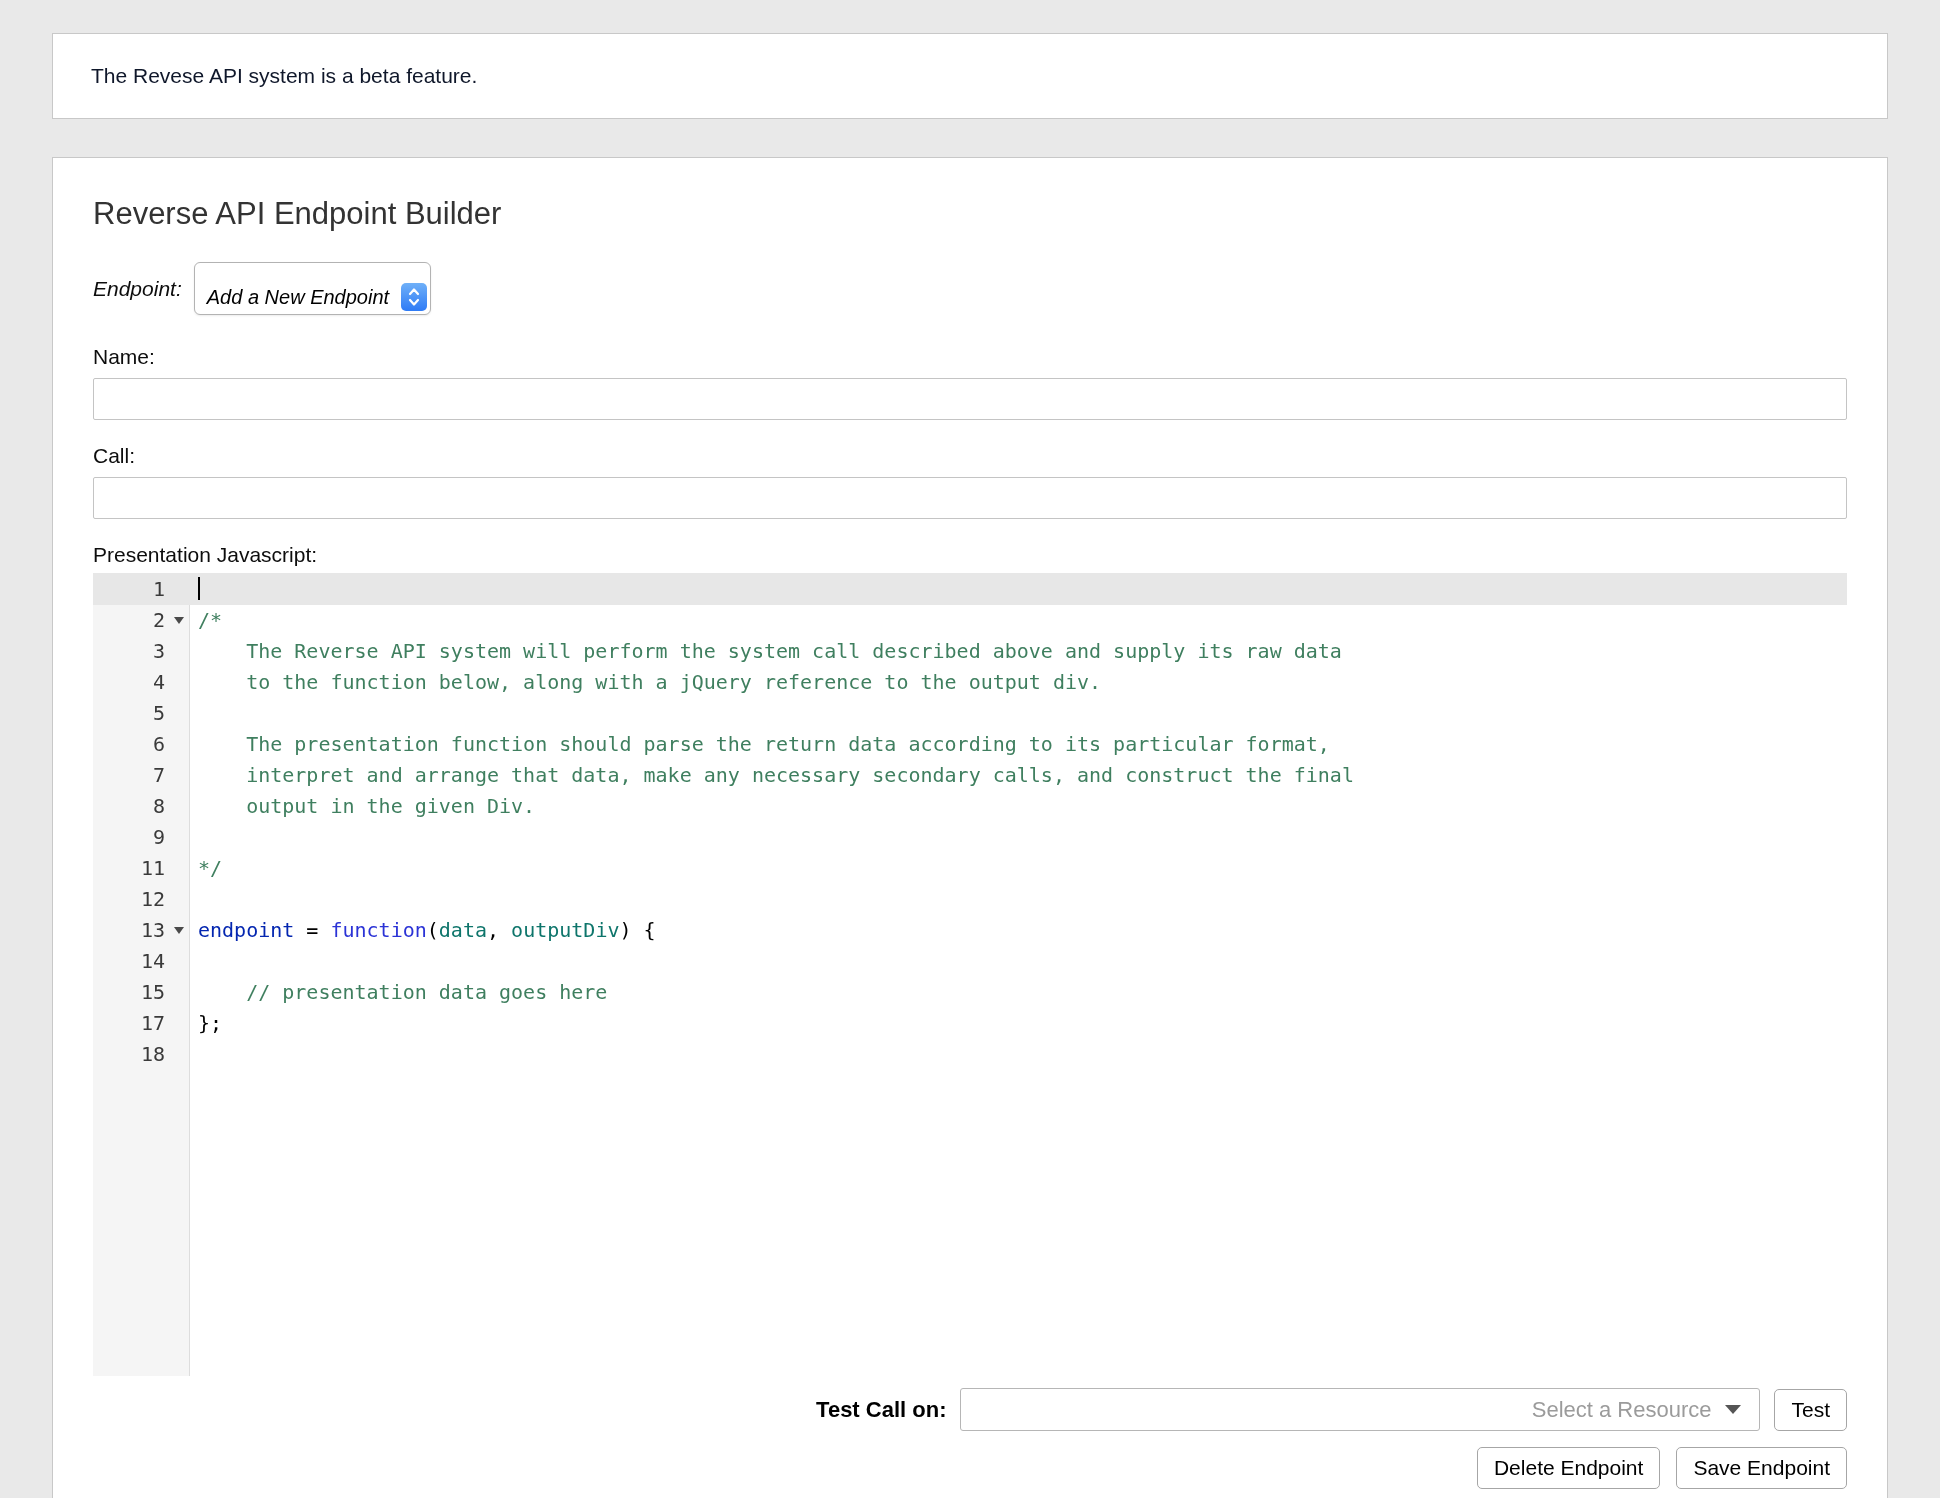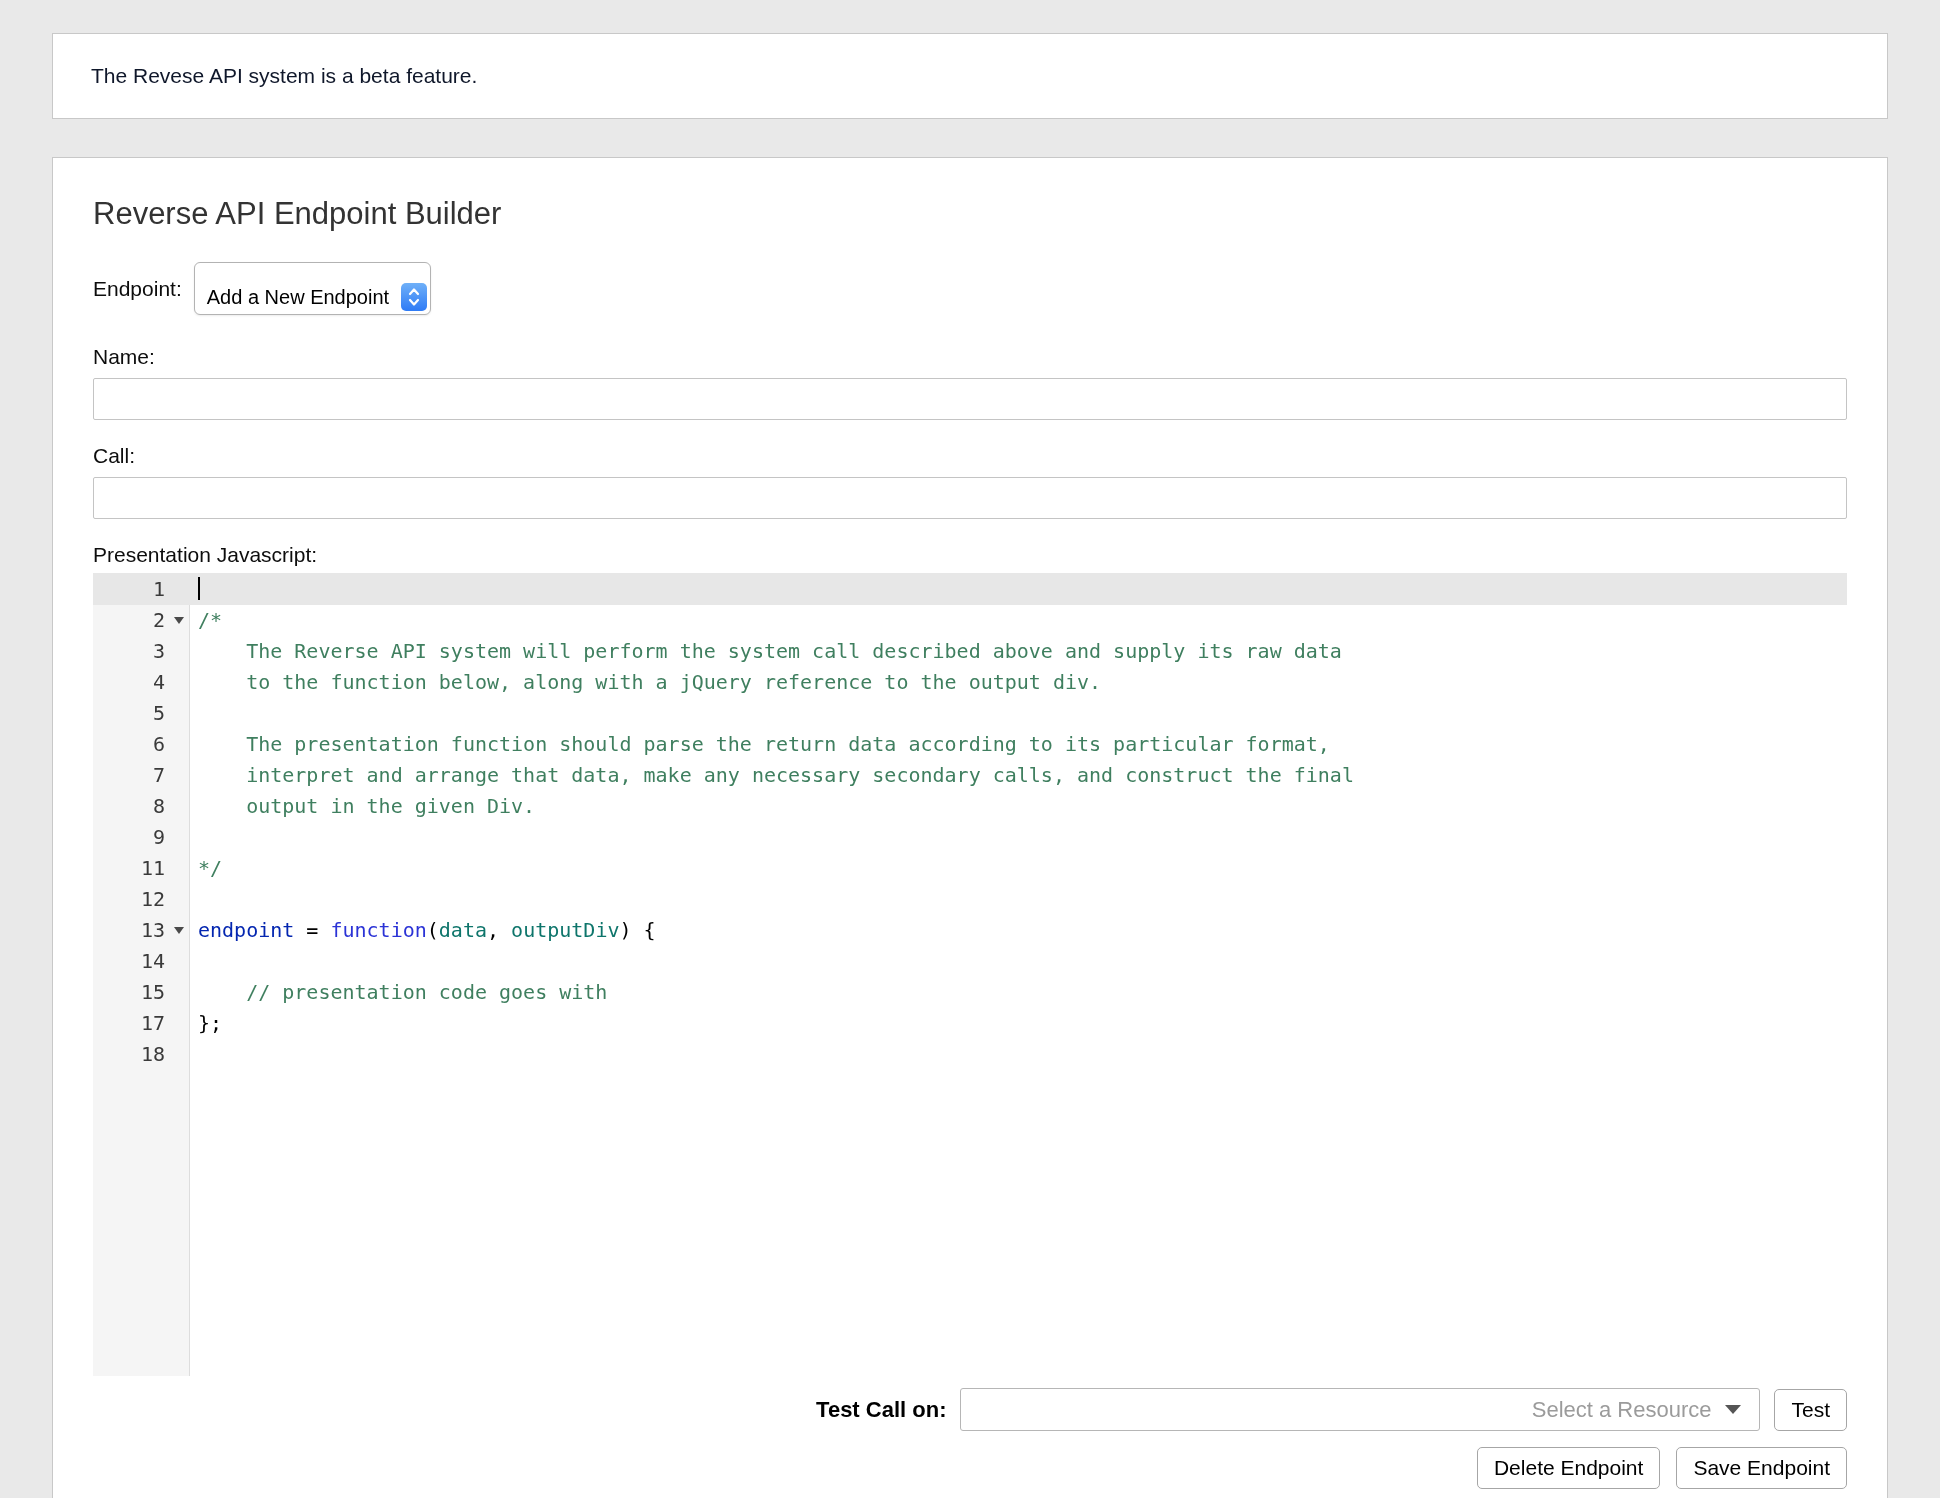--- a/index.html
+++ b/index.html
@@ -34,20 +34,21 @@
   }
   .label {
     font-size: 21px;
     color: #0d0d0d;
   }
   .endpoint-row {
     display: flex;
     align-items: center;
     gap: 12px;
     margin-bottom: 30px;
+    font-style: italic;
   }
   .mac-select {
     display: inline-flex;
     align-items: center;
     gap: 12px;
     background: #fff;
     border: 1px solid #b3b3b3;
     border-radius: 6px;
     padding: 20px 3px 3px 12px;
     box-shadow: 0 1px 2px rgba(0,0,0,0.08);
@@ -321,21 +322,21 @@
               <span class="cm-num">14</span>
               <span class="cm-foldslot"></span>
             </div>
             <div class="cm-code"></div>
           </div>
           <div class="cm-row">
             <div class="cm-gutter-cell">
               <span class="cm-num">15</span>
               <span class="cm-foldslot"></span>
             </div>
-            <div class="cm-code"><span class="tok-comment">    // presentation code goes with</span></div>
+            <div class="cm-code"><span class="tok-comment">    // presentation data goes here</span></div>
           </div>
           <div class="cm-row">
             <div class="cm-gutter-cell">
               <span class="cm-num">17</span>
               <span class="cm-foldslot"></span>
             </div>
             <div class="cm-code"><span class="tok-plain">};</span></div>
           </div>
           <div class="cm-row">
             <div class="cm-gutter-cell">

